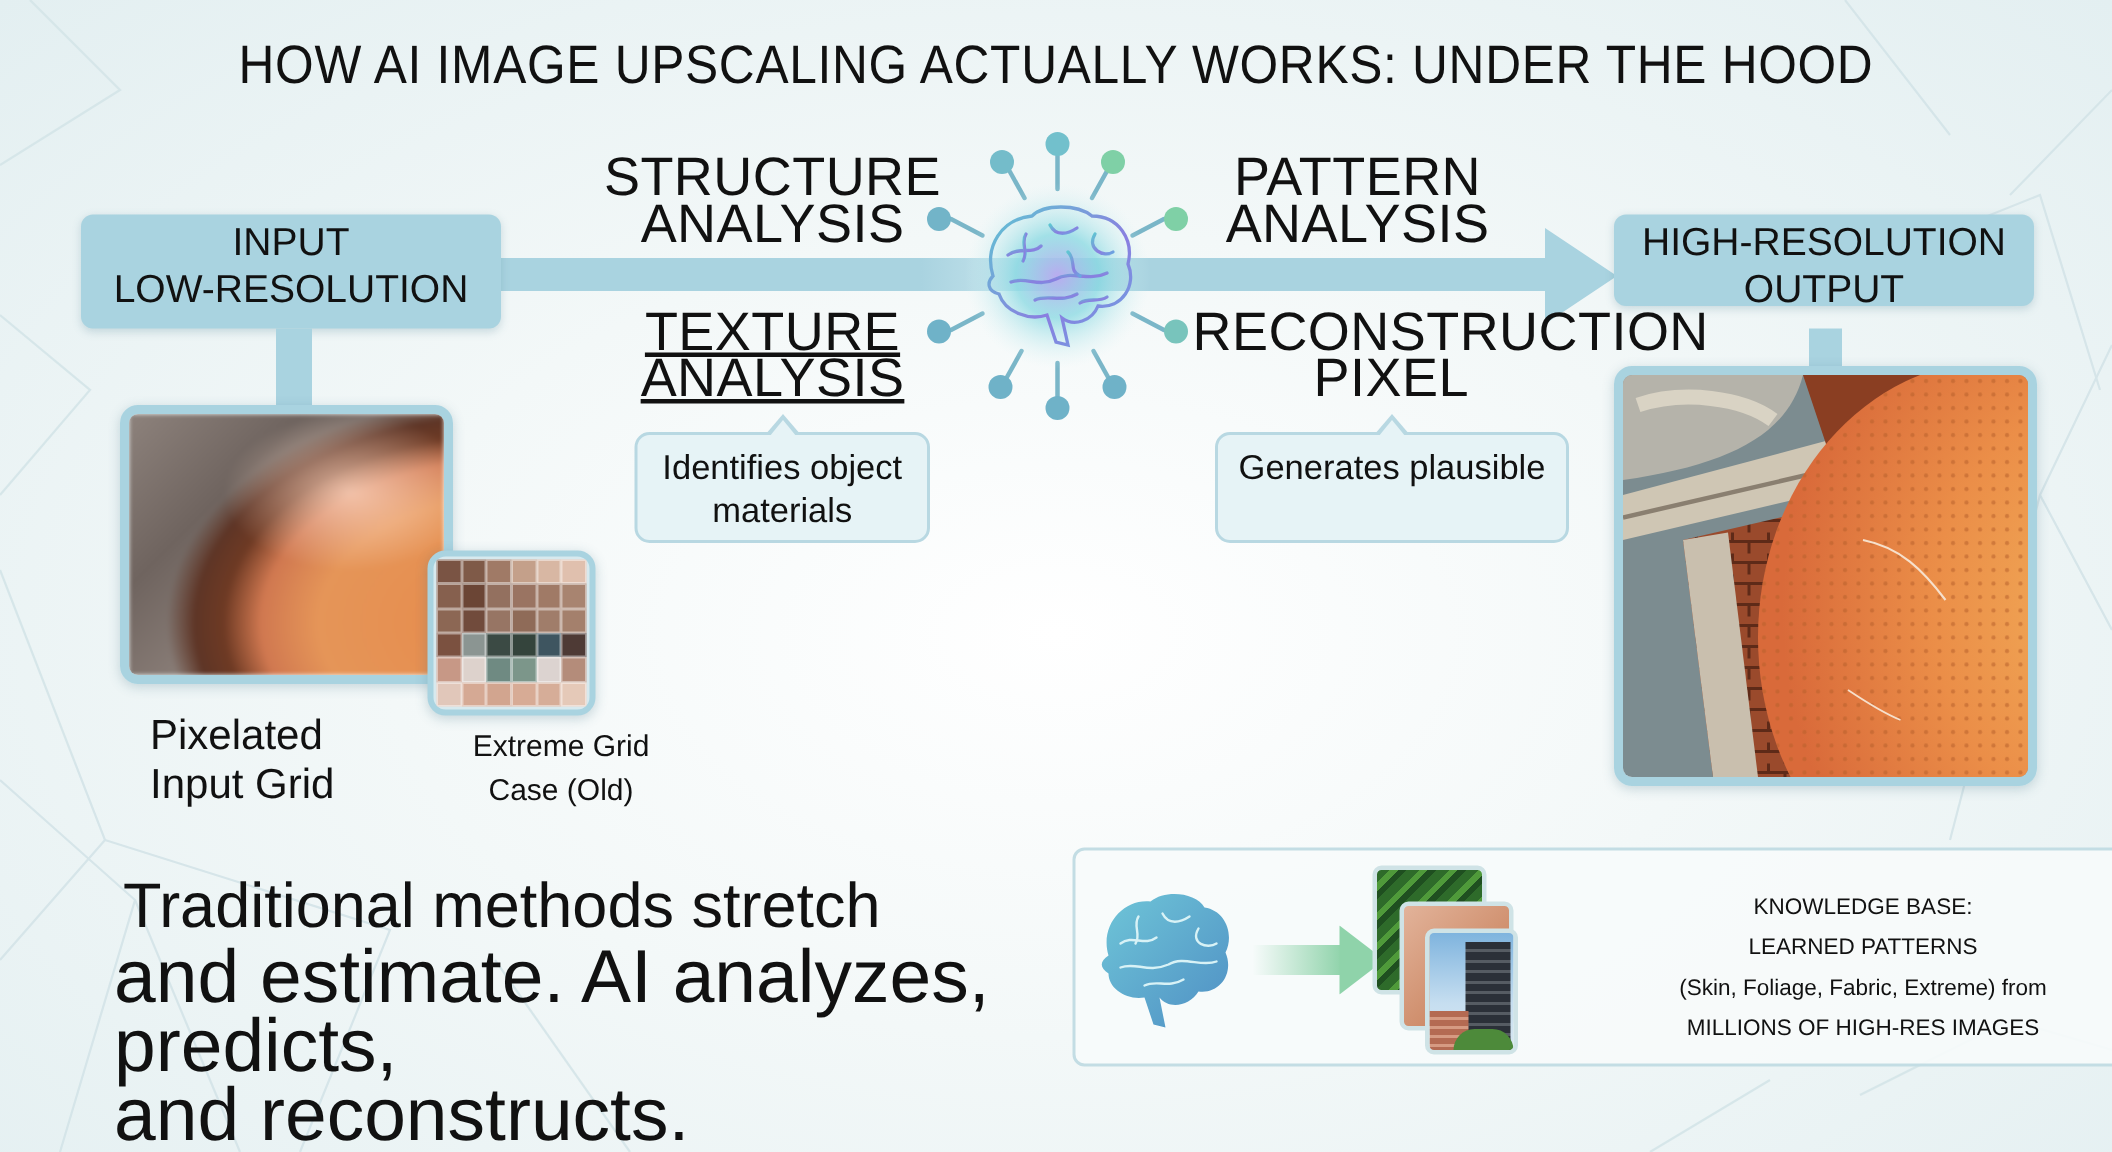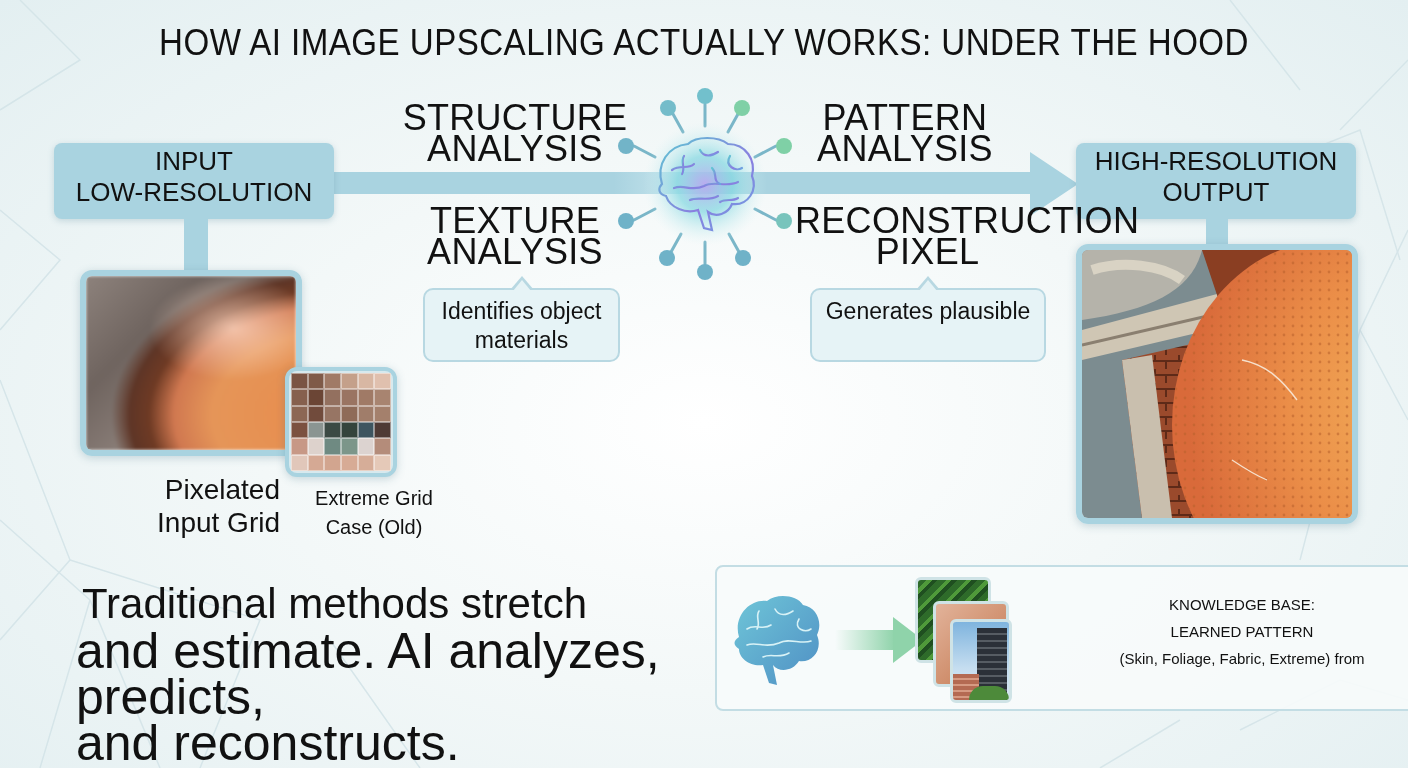--- a/index.html
+++ b/index.html
@@ -38,21 +38,21 @@
   }
   .callout::after {
     content: ""; position: absolute; left: 50%; top: -10px; margin-left: -9px;
     border-left: 9px solid transparent; border-right: 9px solid transparent;
     border-bottom: 11px solid #e6f3f6;
   }
   .img-frame {
     border: 6px solid #a9d3e0; border-radius: 12px; overflow: hidden;
     box-shadow: 0 2px 8px rgba(60,110,130,0.25);
   }
-  .caption { text-align: right; font-size: 28px; line-height: 33px; }
+  .caption { text-align: left; font-size: 28px; line-height: 33px; }
   .caption span { display: block; }
   .caption-sm { text-align: center; font-size: 20px; line-height: 29px; }
   .caption-sm span { display: block; }
   .grid-cell { width: 17.6px; height: 17.6px; border: 0.5px solid rgba(255,255,255,0.45); }
   .summary { font-size: 42px; line-height: 48px; }
   .summary .l2, .summary .l3 { font-size: 50px; line-height: 46px; }
   .kb-panel {
     border: 2px solid #c3dde4; background: rgba(247,251,251,0.9); border-radius: 8px;
   }
   .kb-text { text-align: center; font-size: 15px; line-height: 27px; }
@@ -87,31 +87,31 @@
 <svg class="abs" style="left:1030px; top:152px;" width="50" height="64" viewBox="0 0 50 64">
   <polygon points="0,0 48,32 0,64" fill="#a9d3e0"></polygon>
 </svg>
 
 <div class="abs label-box" style="left:54px; top:143px; width:280px; height:76px;">
   <span>INPUT</span>
   <span>LOW-RESOLUTION</span>
 </div>
 <div class="abs connector" style="left:184px; top:219px; width:24px; height:52px;"></div>
 
-<div class="abs label-box" style="left:1076px; top:143px; width:280px; height:76px;">
+<div class="abs label-box" style="left:1076px; top:143px; width:280px; height:61px;">
   <span>HIGH-RESOLUTION</span>
   <span>OUTPUT</span>
 </div>
 <div class="abs connector" style="left:1206px; top:219px; width:22px; height:30px;"></div>
 
 <div class="abs stage-label" style="left:400px; top:102px; width:230px;">
   <span>STRUCTURE</span>
   <span>ANALYSIS</span>
 </div>
-<div class="abs stage-label" style="left:400px; top:205px; width:230px;">
+<div class="abs stage-label" style="left:400px; top:205px; width:230px;text-decoration:underline;">
   <span>TEXTURE</span>
   <span>ANALYSIS</span>
 </div>
 <div class="abs stage-label" style="left:800px; top:102px; width:210px;">
   <span>PATTERN</span>
   <span>ANALYSIS</span>
 </div>
 <div class="abs stage-label" style="left:795px; top:205px; width:265px;">
   <span>RECONSTRUCTION</span>
   <span>PIXEL</span>
@@ -307,16 +307,17 @@
   <div class="thumb" style="left:216px; top:34px; width:76px; height:86px;
        background: linear-gradient(135deg, #e2b39a 0%, #cf8e6c 60%, #b9785a 100%);"></div>
   <div class="thumb" style="left:233px; top:52px; width:62px; height:84px;
        background: linear-gradient(180deg, #7fb4de 0%, #c6def0 60%, #d8e8f2 100%);">
     <div style="position:absolute; right:2px; top:6px; width:30px; height:74px; background:repeating-linear-gradient(180deg,#2b3038 0 5px,#565c63 5px 7px);"></div>
     <div style="position:absolute; left:0; bottom:0; width:26px; height:26px; background:repeating-linear-gradient(180deg,#b46a52 0 4px,#d69a82 4px 6px);"></div>
     <div style="position:absolute; right:0; bottom:0; width:40px; height:14px; background:#4d8a3a; border-radius:14px 14px 0 0;"></div>
   </div>
   <div class="abs kb-text" style="left:360px; top:24px; width:330px;">
     <span>KNOWLEDGE BASE:</span>
-    <span>LEARNED PATTERN</span>
+    <span>LEARNED PATTERNS</span>
     <span>(Skin, Foliage, Fabric, Extreme) from</span>
+    <span>MILLIONS OF HIGH-RES IMAGES</span>
   </div>
 </div>
 
 </body></html>

